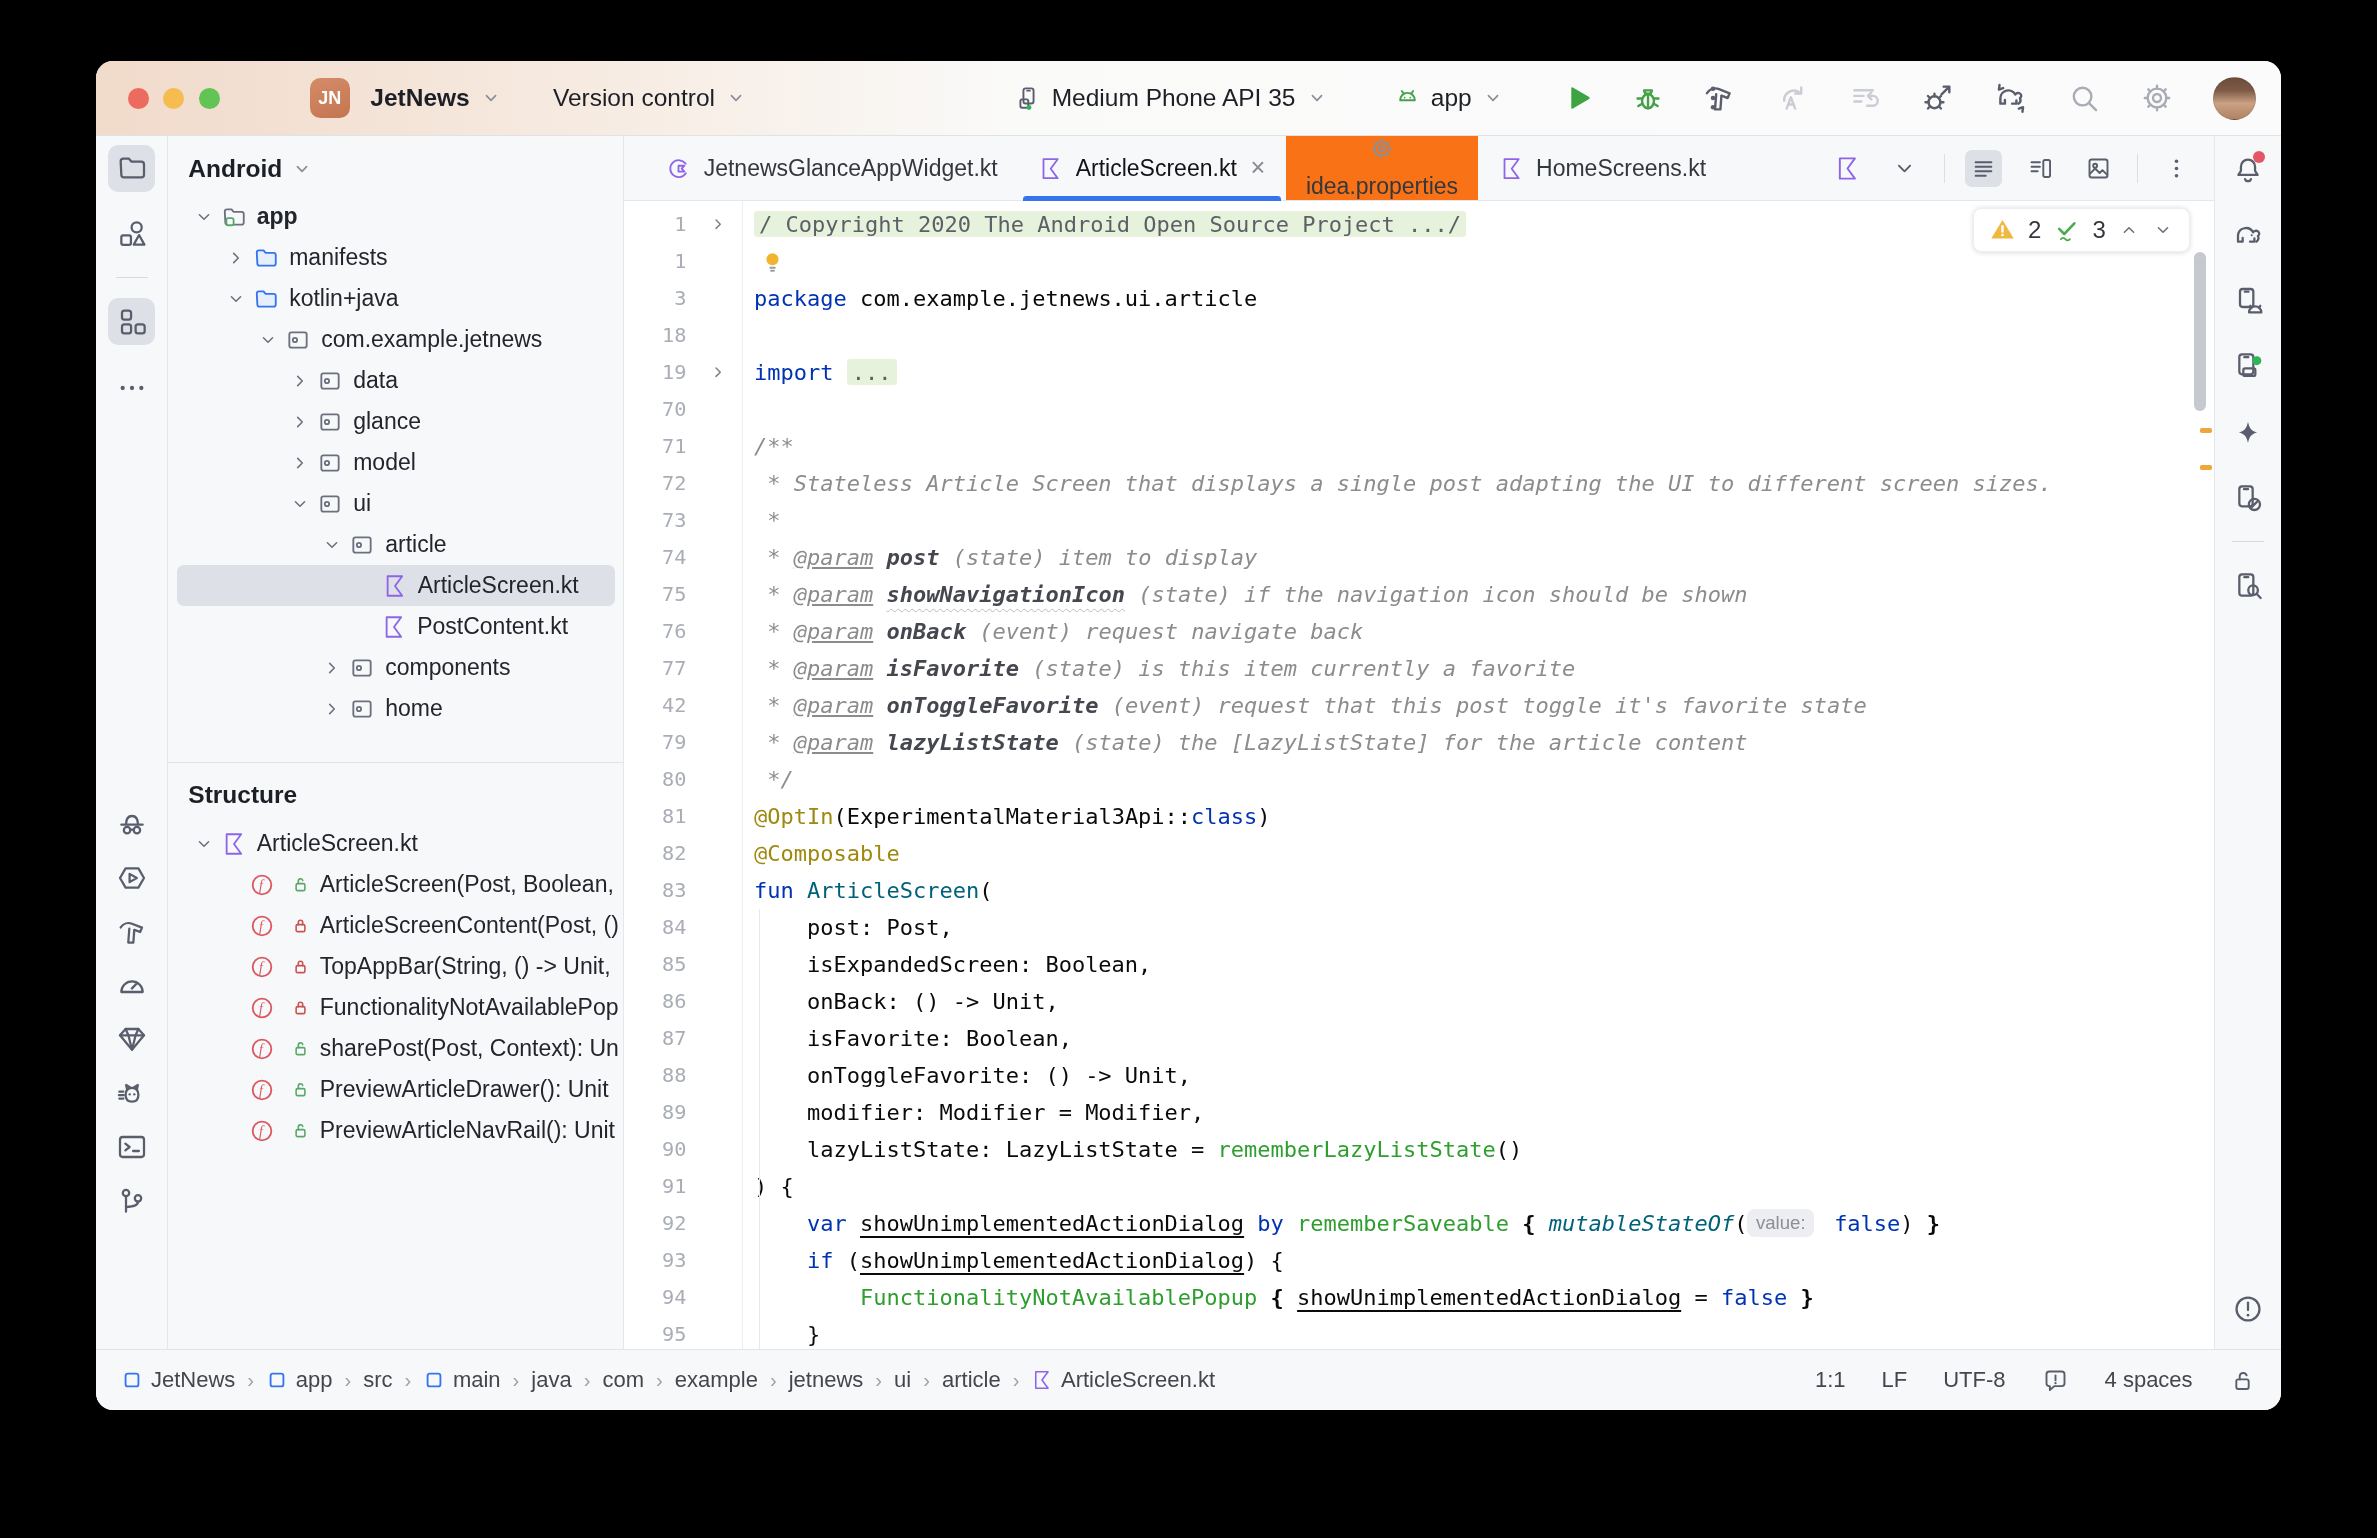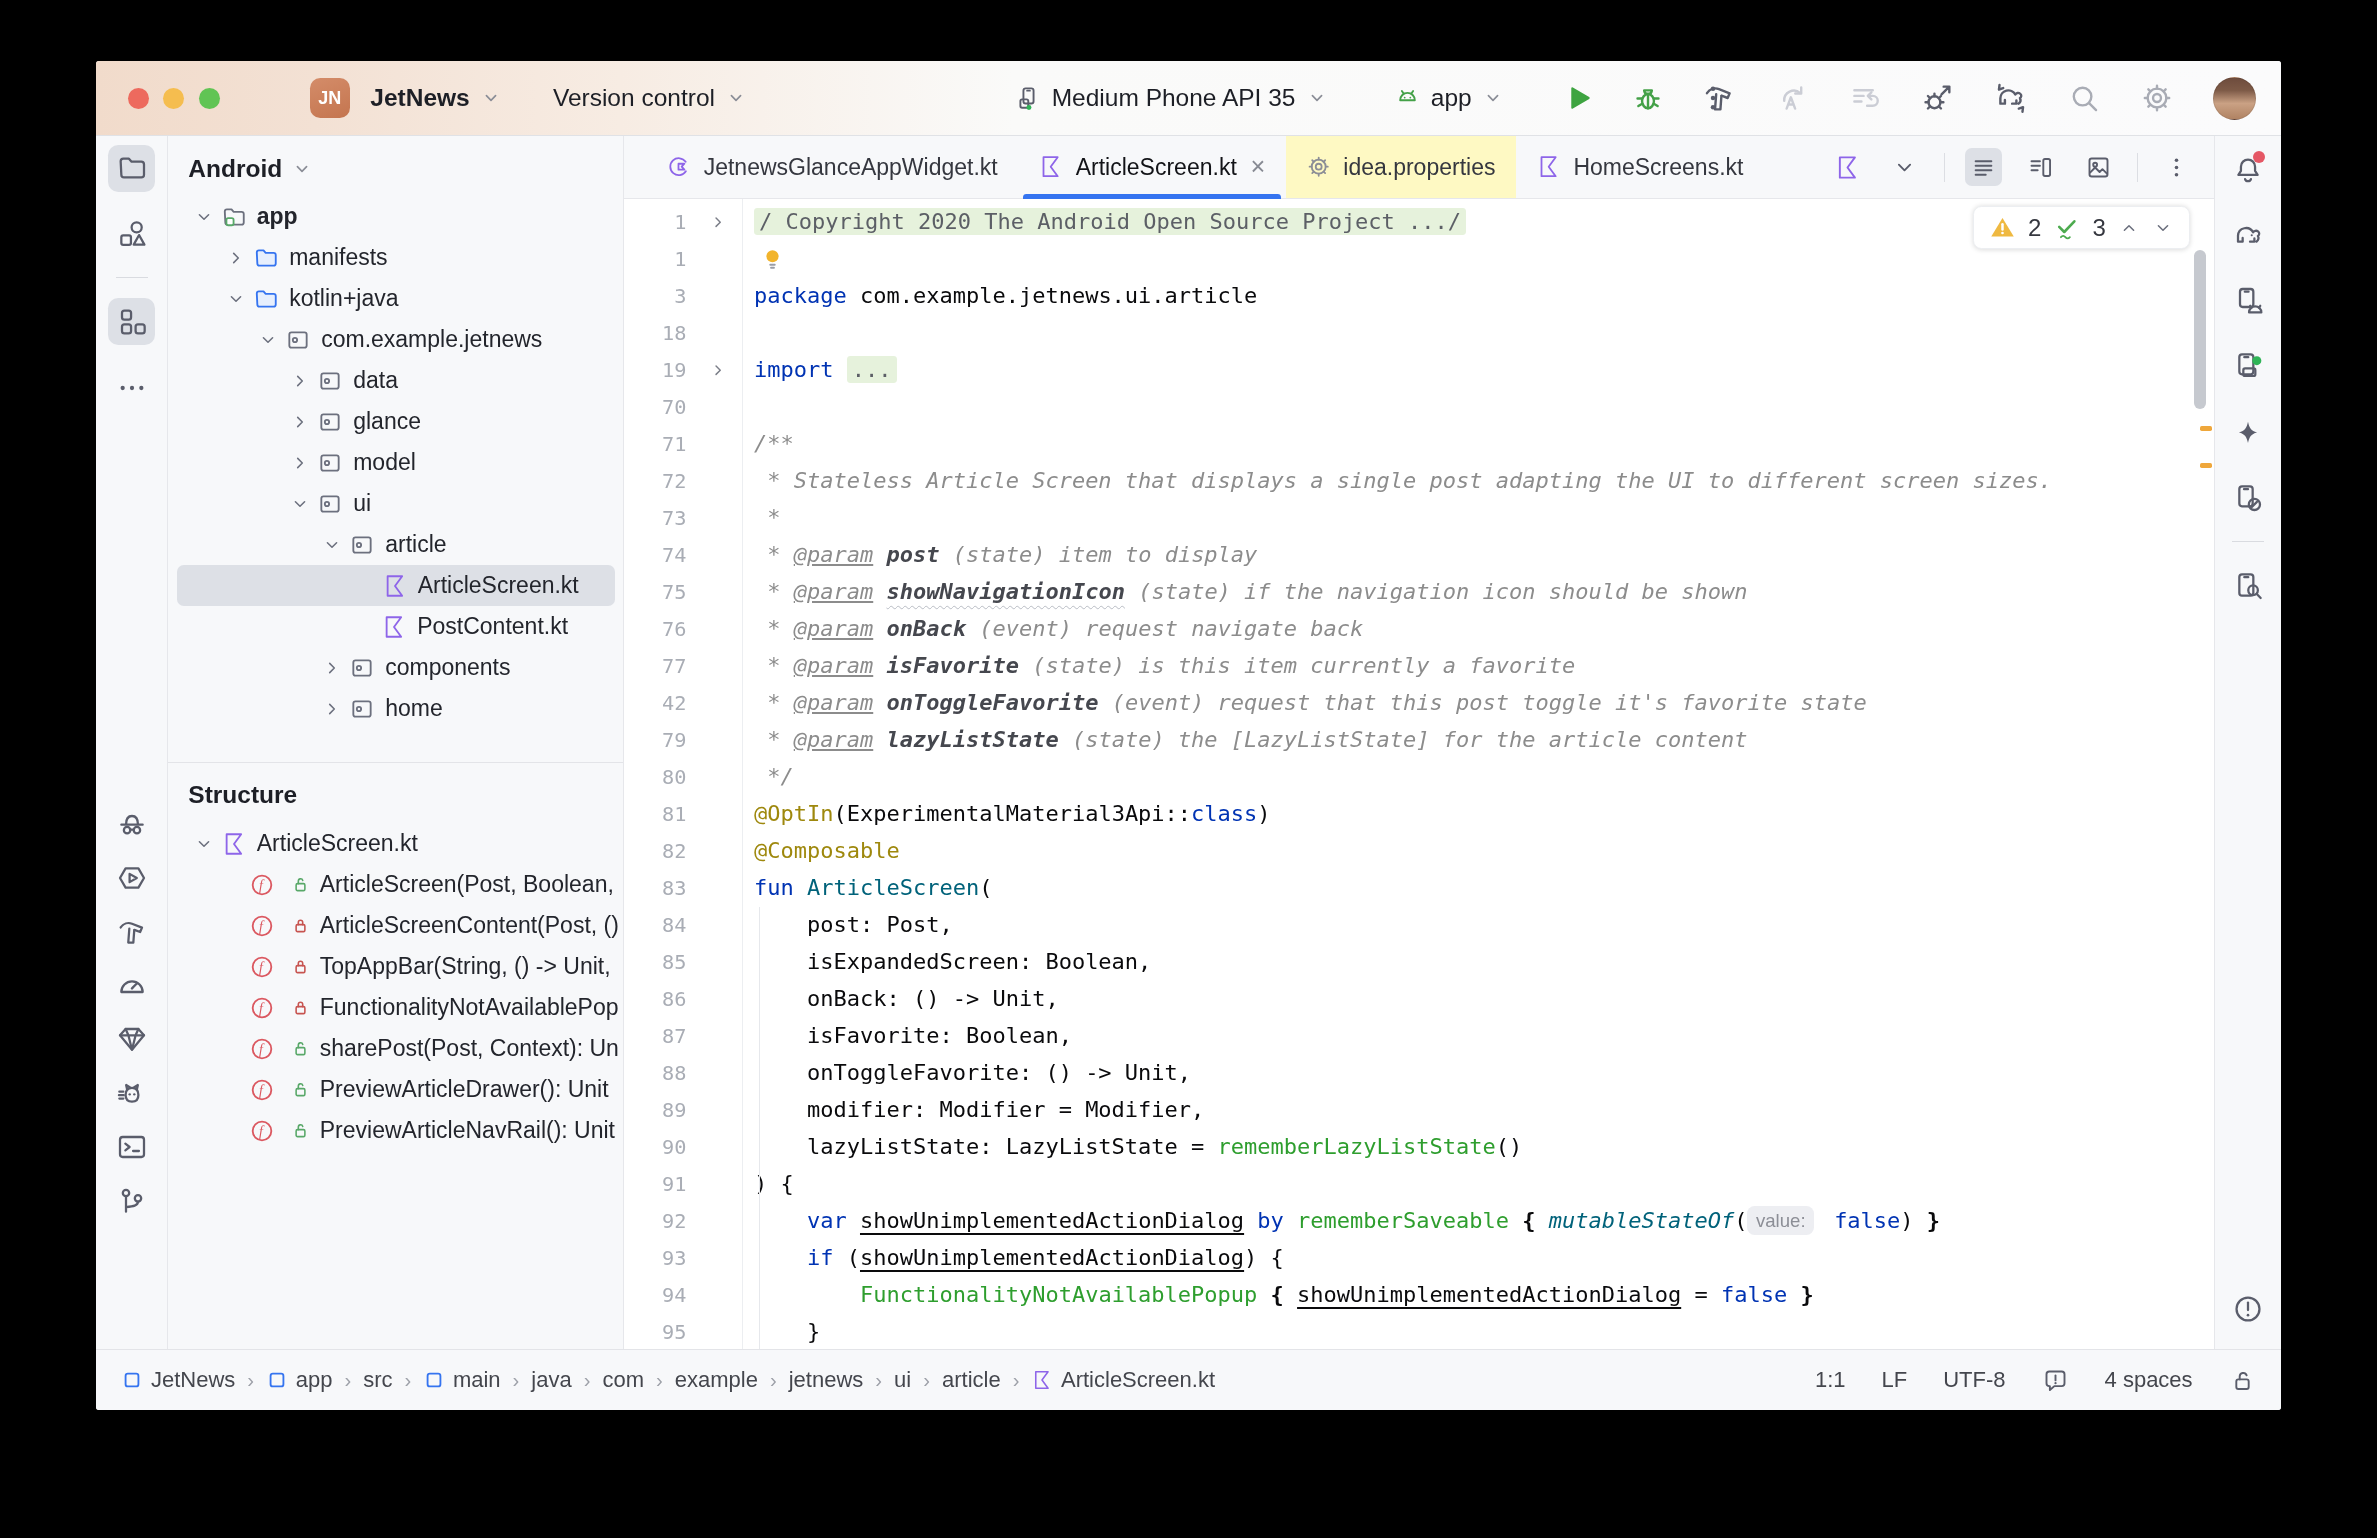--- a/index.html
+++ b/index.html
@@ -1,18 +1,18 @@
 <!DOCTYPE html>
 <html style="font-size:13.5px"><head>
 <meta charset="utf-8">
 <style>
   html,body{margin:0;padding:0;background:#000;}
   .stage{position:relative;width:2377px;height:1538px;background:#000;overflow:hidden;
          font-family:"Liberation Sans",sans-serif;-webkit-font-smoothing:antialiased;}
-  .window{position:absolute;left:96px;top:61px;width:2185px;height:1349px;border-radius:3px;
+  .window{position:absolute;left:96px;top:61px;width:2185px;height:1349px;border-radius:17px;
           overflow:hidden;background:#f7f8fa;display:flex;flex-direction:column;
           box-shadow:0 34px 102px rgba(0,0,0,.6);}
   
   .titlebar{flex:0 0 74px;display:flex;align-items:center;position:relative;
     background:linear-gradient(90deg,#f1dbcb 0%,#f3e1d4 10%,#f7ece3 24%,#fafaf9 42%,#fbfbfc 100%);
     border-bottom:0.8px solid #e0e2e6;}
   .traffic{display:flex;gap:14.4px;padding-left:32px;}
   .dot{width:21px;height:21px;border-radius:50%;}
   .dot.red{background:#ED6A5E;}.dot.yellow{background:#F5BD4F;}.dot.green{background:#61C454;}
   .app-badge{margin-left:90px;width:40px;height:40px;border-radius:10.2px;
@@ -68,21 +68,21 @@
   .tree-row .lock svg{width:21px;height:21px;}
   
   .editor-col{flex:1;display:flex;flex-direction:column;background:#fff;min-width:0;}
   .tabbar{flex:0 0 62px;display:flex;align-items:stretch;background:#f7f8fa;border-bottom:0.8px solid #e6e7eb;padding-left:22px;}
   .tabs{display:flex;}
   .tab{position:relative;display:flex;align-items:center;gap:12px;padding:0 20.3px;font-size:23px;color:#35373f;}
   .tab .t-icon{display:inline-flex;}
   .tab .t-icon svg{width:25.4px;height:25.4px;}
   .tab.active{color:#121317;}
   .tab.active::after{content:"";position:absolute;left:5.1px;right:5.1px;bottom:-0.8px;height:5.1px;background:#3574F0;border-radius:3.4px 3.4px 0 0;}
-  .tab.tinted{background:#fef9c3;}
+  .tab.tinted{background:#f97316;flex-direction:column;}
   .tab .close{color:#878a93;font-size:25.4px;margin-left:1.7px;line-height:1;}
   .tab-actions{margin-left:auto;display:flex;align-items:center;gap:20.3px;padding-right:18.6px;}
   .ta-btn{display:flex;align-items:center;justify-content:center;color:#5A5D6B;border-radius:6.8px;padding:5.1px;}
   .ta-btn svg{width:27px;height:27px;}
   .ta-btn.selected{background:#DDE0E6;}
   .ta-div{width:0.8px;height:29px;background:#dcdee3;}
   .editor-body{flex:1;position:relative;overflow:hidden;padding-top:4.2px;}
   .code-line{display:flex;align-items:center;height:37px;font-family:"DejaVu Sans Mono","Liberation Mono",monospace;
              font-size:22px;white-space:pre;}
   .ln{flex:0 0 71px;text-align:right;padding-right:8.5px;color:#a9adb5;font-size:20.3px;box-sizing:border-box;}

